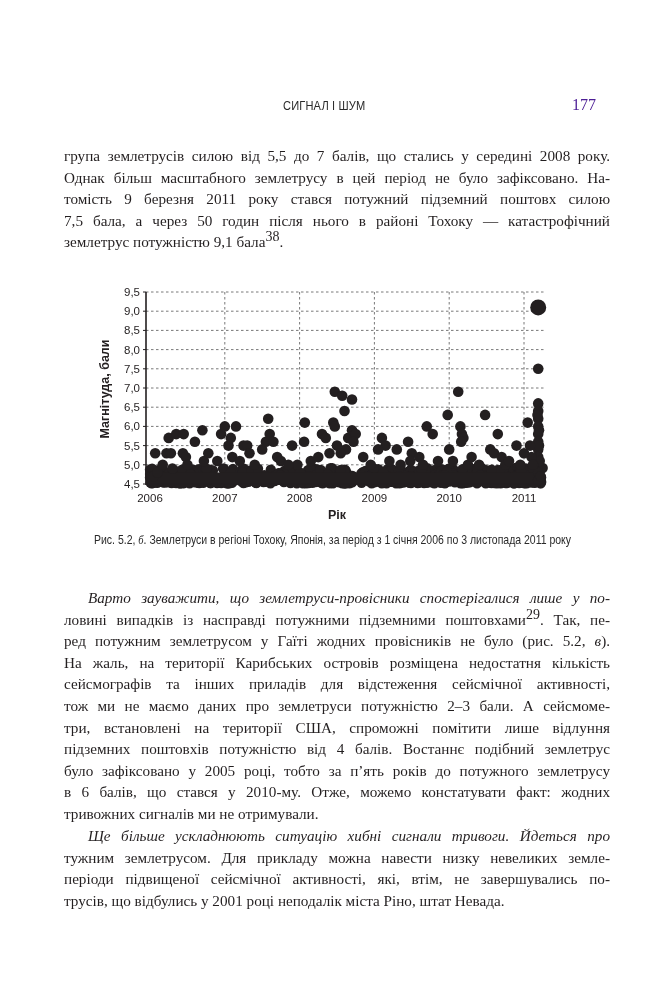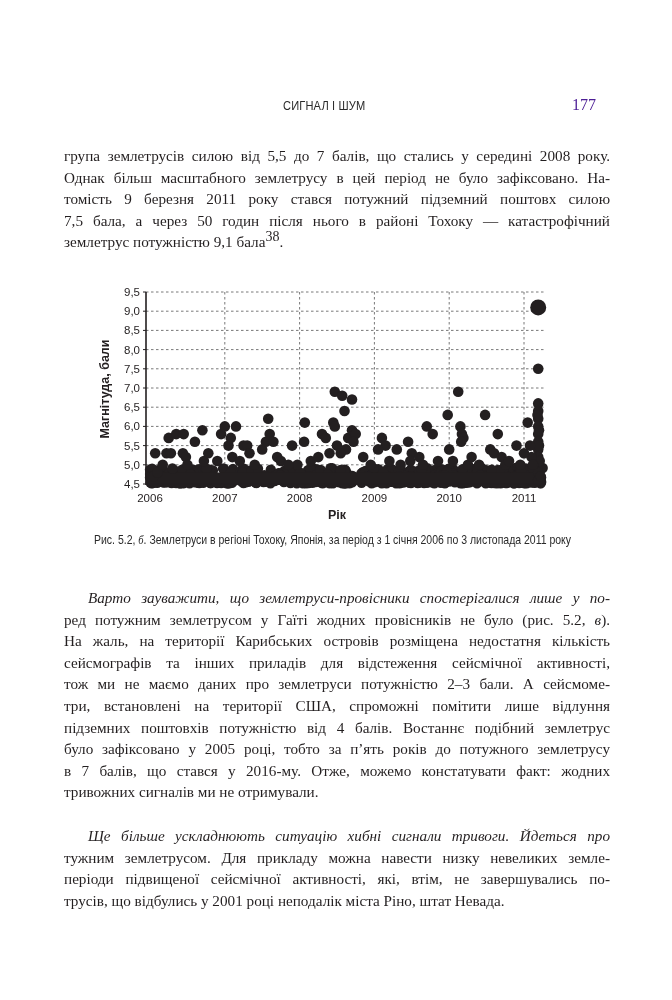--- a/index.html
+++ b/index.html
@@ -912,28 +912,29 @@
       <text x="524" y="502" text-anchor="middle" font-size="11.5">2011</text>
     </g>
   <text id="xlabel" x="337" y="519" text-anchor="middle" font-size="12.5" font-weight="bold">Рік</text>
   <text id="ylabel" x="0" y="0" text-anchor="middle" font-size="12.5" font-weight="bold" transform="translate(109,389) rotate(-90)">Магнітуда, бали</text>
 </svg>
 
 <div class="caption"><span>Рис. 5.2, </span><i>б</i><span>. Землетруси в регіоні Тохоку, Японія, за період з 1 січня 2006 по 3 листопада 2011 року</span></div>
 
 <div class="para" style="top:587px;">
   <span class="line indent">Варто зауважити, що землетруси-провісники спостерігалися лише у по-</span>
+  <span class="line"><span>ловині випадків із насправді потужними підземними поштовхами</span><sup>29</sup><span>. Так, пе-</span></span>
   <span class="line"><span>ред потужним землетрусом у Гаїті жодних провісників не було (рис. 5.2, </span><i>в</i><span>).</span></span>
   <span class="line">На жаль, на території Карибських островів розміщена недостатня кількість</span>
   <span class="line">сейсмографів та інших приладів для відстеження сейсмічної активності,</span>
   <span class="line">тож ми не маємо даних про землетруси потужністю 2–3 бали. А сейсмоме-</span>
   <span class="line">три, встановлені на території США, спроможні помітити лише відлуння</span>
   <span class="line">підземних поштовхів потужністю від 4 балів. Востаннє подібний землетрус</span>
   <span class="line">було зафіксовано у 2005 році, тобто за п’ять років до потужного землетрусу</span>
-  <span class="line">в 7 балів, що стався у 2016-му. Отже, можемо констатувати факт: жодних</span>
+  <span class="line">в 6 балів, що стався у 2010-му. Отже, можемо констатувати факт: жодних</span>
   <span class="line last">тривожних сигналів ми не отримували.</span>
 </div>
 
 <div class="para" style="top:825px;">
   <span class="line indent">Ще більше ускладнюють ситуацію хибні сигнали тривоги. Йдеться про</span>
   <span class="line">тужним землетрусом. Для прикладу можна навести низку невеликих земле-</span>
   <span class="line">періоди підвищеної сейсмічної активності, які, втім, не завершувались по-</span>
   <span class="line last">трусів, що відбулись у 2001 році неподалік міста Ріно, штат Невада.</span>
 </div>
 

